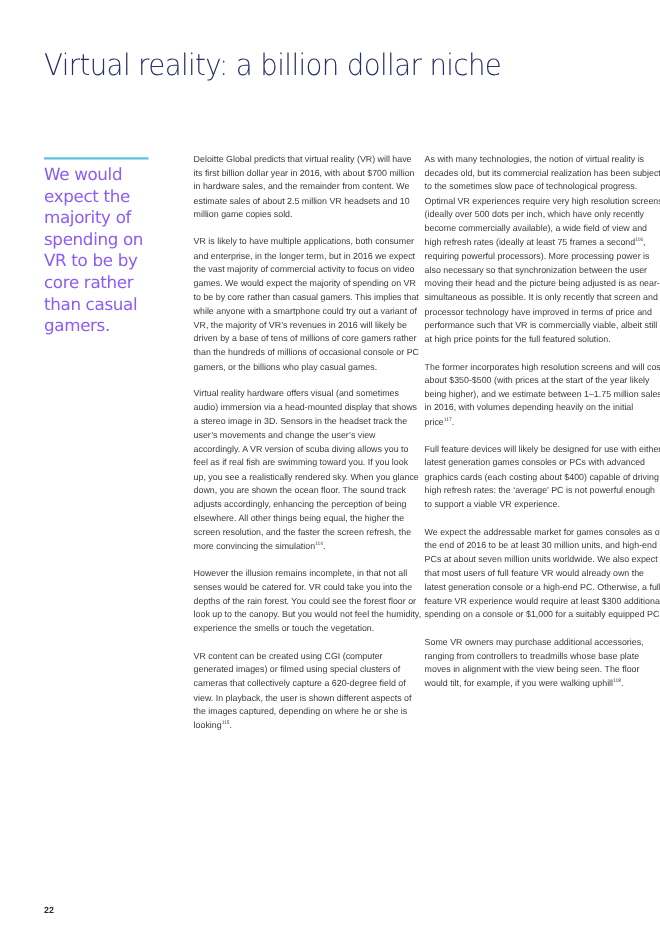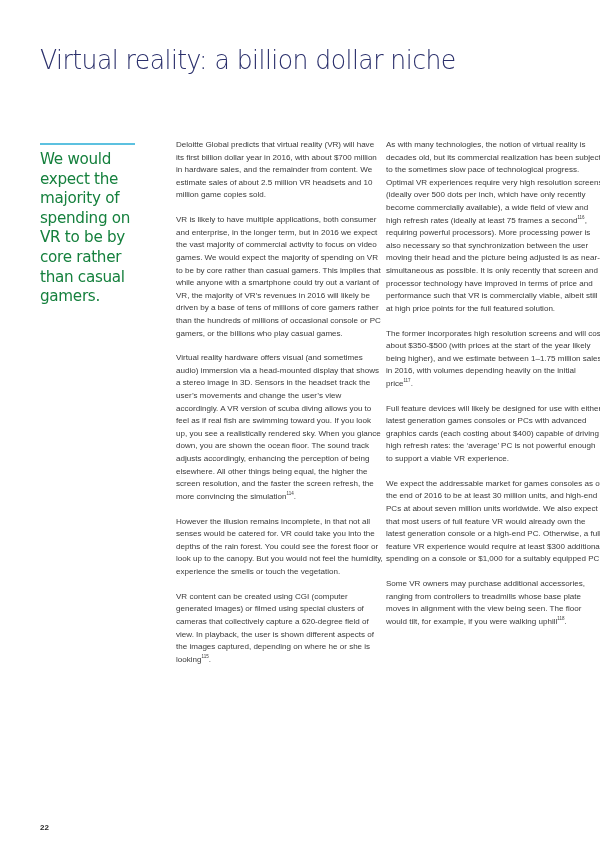--- a/index.html
+++ b/index.html
@@ -39,21 +39,21 @@
     }
     .pullquote {
       position: absolute;
       left: 40px;
       top: 150px;
       width: 110px;
       margin: 0;
       font-family: "DejaVu Sans", sans-serif;
       font-size: 15.2px;
       line-height: 19.6px;
-      color: #15803d;
+      color: #8b5cf6;
       letter-spacing: -0.3px;
     }
     .col {
       position: absolute;
       top: 139px;
       font-size: 8.05px;
       line-height: 12.6px;
       color: #3a3a3a;
       margin-left: 28px;
     }

